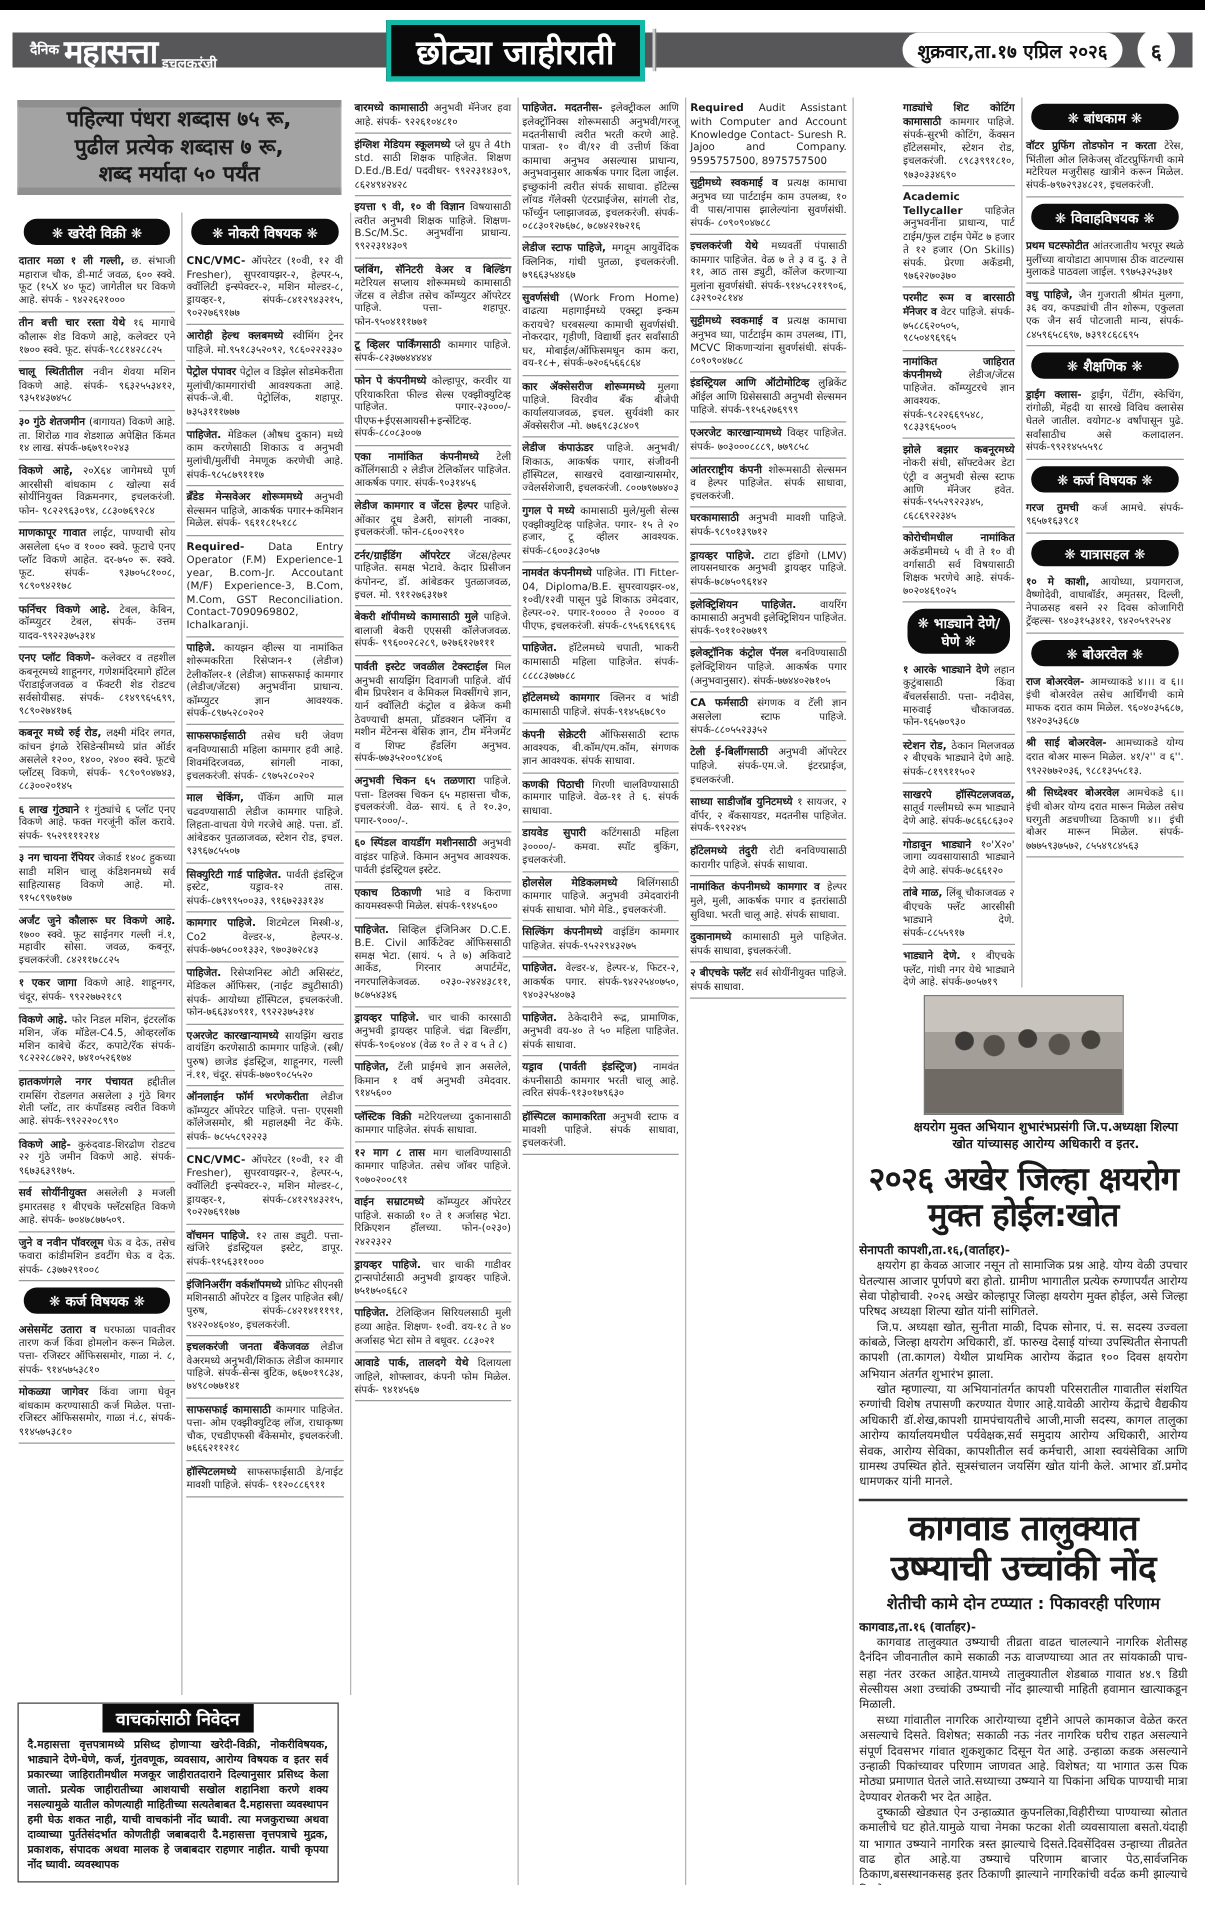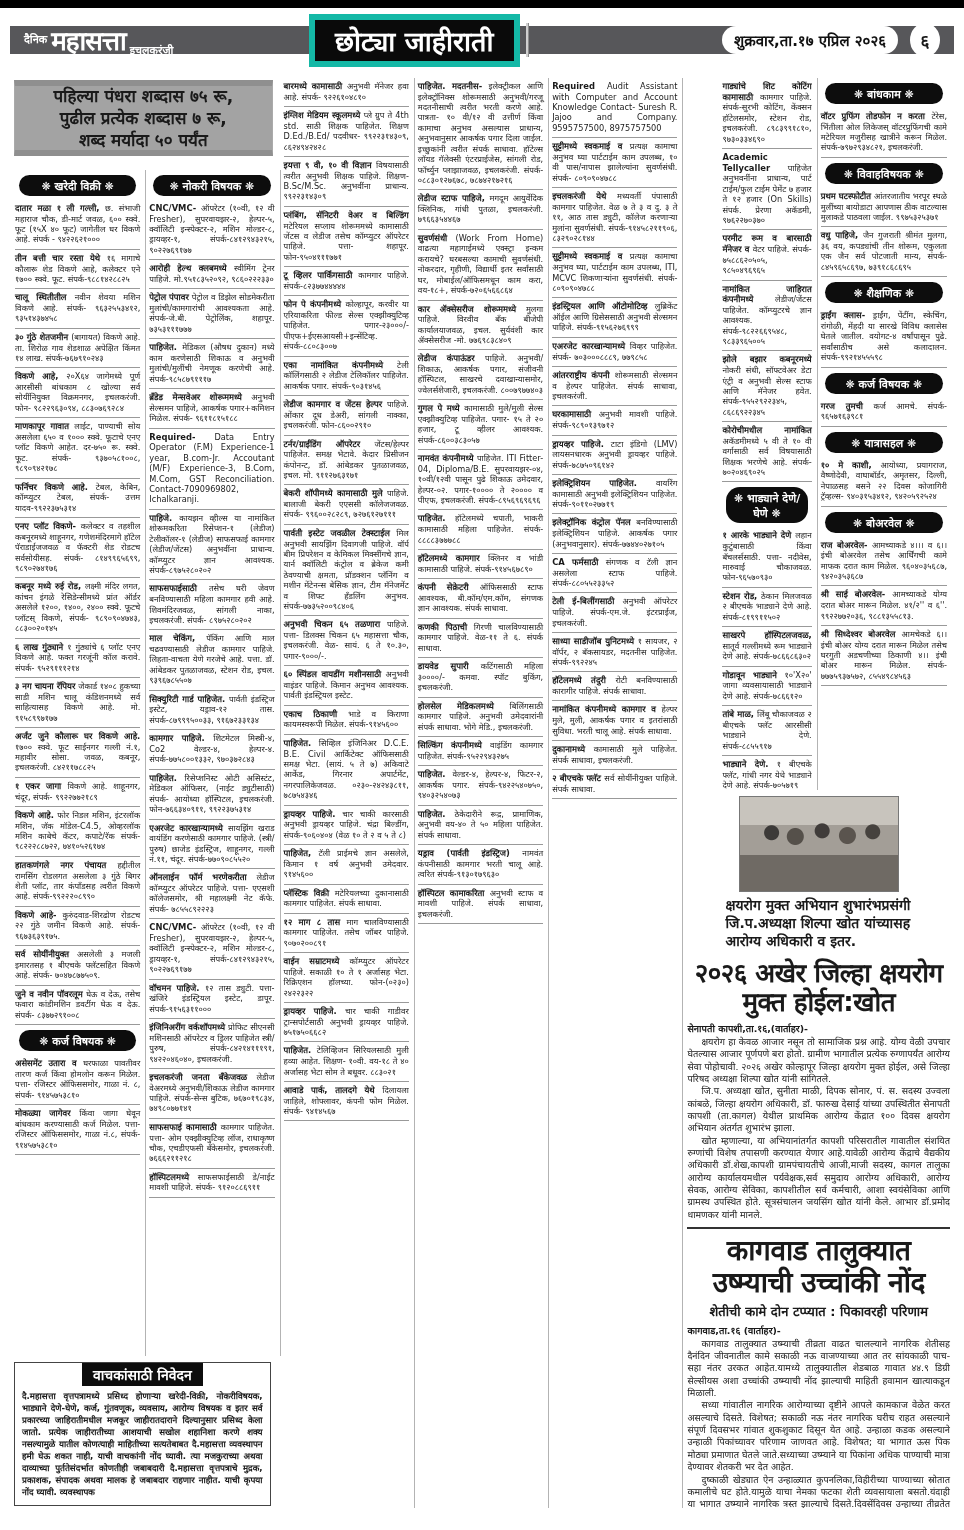--- a/index.html
+++ b/index.html
@@ -8,21 +8,21 @@
          font-family:"DejaVu Sans", sans-serif; color:#1a1a1a; }
   .topstrip { position:absolute; top:0; left:0; width:964px; height:8px; background:#000; }
   
   .hbar { position:absolute; top:26px; left:10px; right:10px; height:28px;
           background:#57575a; display:flex; align-items:center; padding:0 14px; }
   .masthead { color:#fff; display:flex; align-items:baseline; gap:4px; width:285px; }
   .masthead .pre { font-size:11px; font-weight:bold; position:relative; top:-7px; }
   .masthead .main { font-size:26px; font-weight:bold; letter-spacing:-1px;text-align:right; }
   .masthead .suf { font-size:11px; font-weight:bold; position:relative; top:4px; }
   .titlebox { background:#0a0a0a; color:#fff; font-size:27px; font-weight:bold;
-              padding:2px 20px; letter-spacing:0; border:6px solid #14b8a6; }
+              padding:2px 20px; letter-spacing:0; border:4px solid #14b8a6; }
   .titlerule { width:3px; height:34px; border-left:2px solid #cfcfcf; border-right:1px solid #8c8c8c; margin-left:6px; }
   .hspacer { flex:1; }
   .datebox { background:#fff; color:#111; font-size:15px; font-weight:bold; padding:4px 12px;border-radius:14px; }
   .pagecirc { width:30px; height:34px; background:#fff; border-radius:50%;
               display:flex; align-items:center; justify-content:center;
               font-size:17px; font-weight:bold; margin-left:12px; }
   
   .content { position:absolute; top:78px; left:12px; width:940px;
              display:grid; grid-template-columns:repeat(7,1fr);
              grid-template-rows:92px 620px 566px 152px; }
@@ -56,21 +56,21 @@
   
   .rightblock { grid-column:6/8; grid-row:3/5; padding:4px 2px 0 4px; overflow:hidden; }
   .photo { width:160px; height:96px; margin:2px auto 4px; border:1px solid #777;
            background:
              radial-gradient(circle at 20% 38%, #3c3a38 0 7px, transparent 8px),
              radial-gradient(circle at 35% 42%, #55504a 0 8px, transparent 9px),
              radial-gradient(circle at 52% 36%, #403c3a 0 7px, transparent 8px),
              radial-gradient(circle at 68% 41%, #5a544e 0 8px, transparent 9px),
              radial-gradient(circle at 84% 37%, #46423e 0 7px, transparent 8px),
              linear-gradient(180deg,#c8c4bd 0 30%, #a39e97 30% 62%, #6f6a64 62% 100%); }
-  .caption { font-size:14px; font-weight:bold; line-height:1.3; text-align:left; padding:0 2px 4px;margin-left:36px; }
+  .caption { font-size:10px; font-weight:bold; line-height:1.3; text-align:center; padding:0 2px 4px;margin-left:36px; }
   .headline1 { font-size:26px; font-weight:bold; text-align:center; line-height:1.12;
                letter-spacing:-0.5px; padding:4px 0 3px; }
   .byline { font-size:9.5px; font-weight:bold; padding:2px 0 1px; }
   .artbody p { font-size:9.3px; line-height:1.33; text-align:justify; text-indent:14px; }
   .artdivider { border-top:2px solid #333; margin:6px 0 2px; }
   .headline2 { font-size:28px; font-weight:bold; text-align:center; line-height:1.15;
                letter-spacing:-0.5px; padding:4px 0 2px; }
   .subhead2 { font-size:13px; font-weight:bold; text-align:center; padding:0 0 2px; }
 </style>
 </head>

